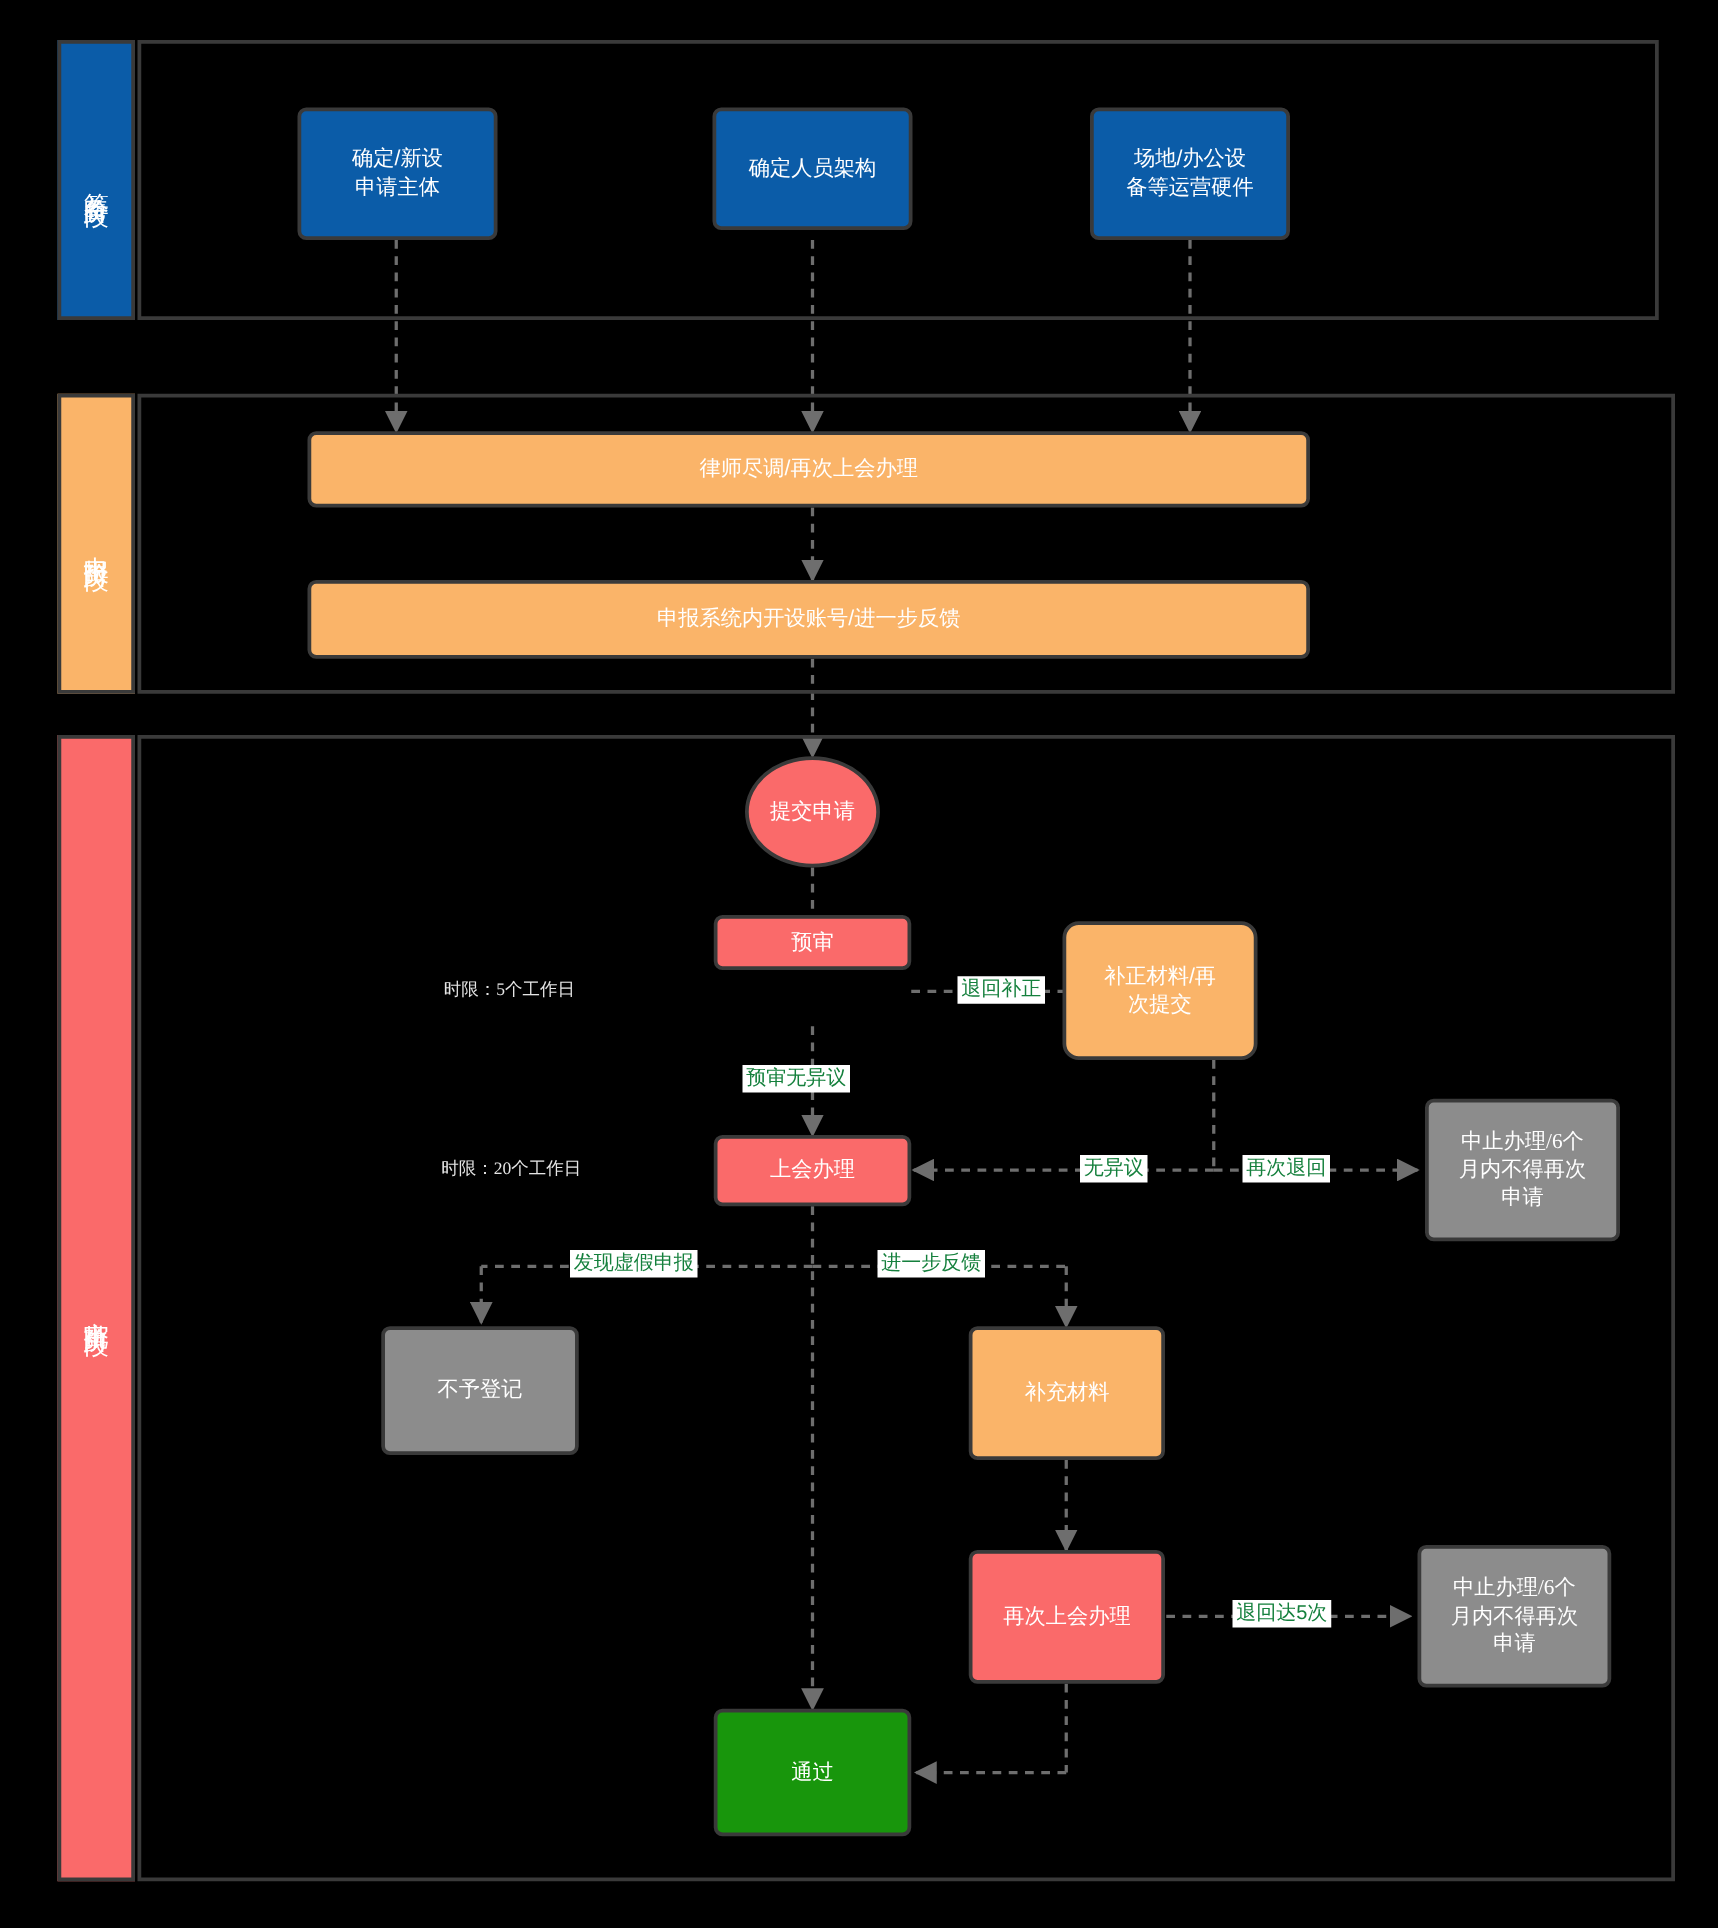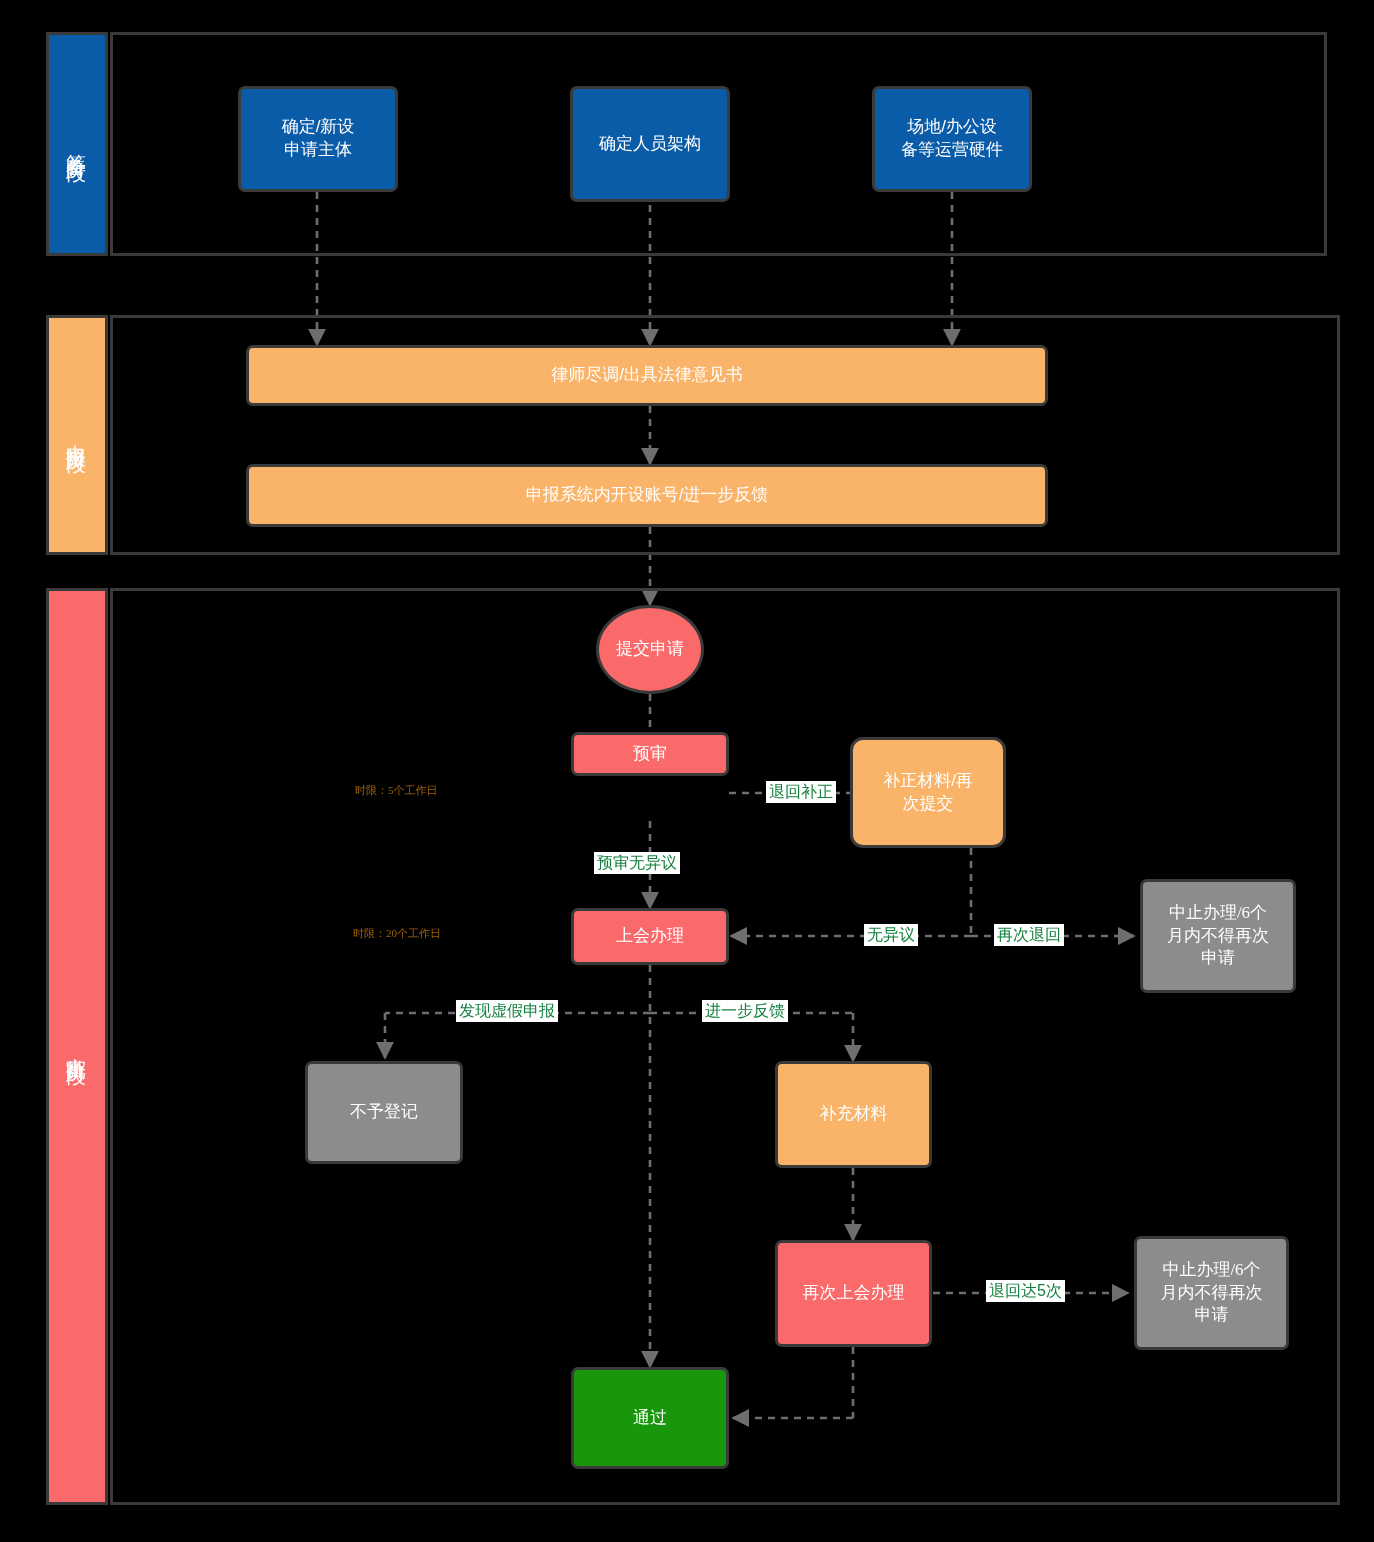--- a/index.html
+++ b/index.html
@@ -36,21 +36,21 @@
   .node.green{background:#18960c;}
   .node.ellipse{border-radius:50%;}
 
   
   .elabel{
     position:absolute;background:#fff;color:#15803d;font-size:16px;
     padding:1px 3px;white-space:nowrap;line-height:1.25;
   }
   
   .annot{
-    position:absolute;color:#a16207;font-size:11px;white-space:nowrap;
+    position:absolute;color:#e5e5e5;font-size:14px;white-space:nowrap;
     font-family:"Liberation Serif","DejaVu Serif",serif;
   }
 </style>
 </head>
 <body>
 
 <div class="canvas">
 
   <svg class="wires" viewBox="0 0 1374 1542" xmlns="http://www.w3.org/2000/svg">
     <defs>
@@ -98,35 +98,35 @@
 
   <div class="stage-frame" style="left:110px;top:32px;width:1217px;height:224px;"></div>
   <div class="stage-band" style="left:46px;top:32px;width:62px;height:224px;background:#0b5ca8;">
     <span>筹备阶段</span>
   </div>
 
   <div class="node blue" style="left:238px;top:86px;width:160px;height:106px;">
     <span style="white-space:pre-line;">确定/新设
 申请主体</span>
   </div>
-  <div class="node blue" style="left:570px;top:86px;width:160px;height:116px;">
+  <div class="node blue" style="left:570px;top:86px;width:160px;height:98px;">
     <span style="white-space:pre-line;">确定人员架构</span>
   </div>
   <div class="node blue" style="left:872px;top:86px;width:160px;height:106px;">
     <span style="white-space:pre-line;">场地/办公设
 备等运营硬件</span>
   </div>
 
   <div class="stage-frame" style="left:110px;top:315px;width:1230px;height:240px;"></div>
   <div class="stage-band" style="left:46px;top:315px;width:62px;height:240px;background:#fab469;">
     <span>申报阶段</span>
   </div>
 
   <div class="node orange" style="left:246px;top:345px;width:802px;height:61px;">
-    <span>律师尽调/出具法律意见书</span>
+    <span>律师尽调/再次上会办理</span>
   </div>
   <div class="node orange" style="left:246px;top:464px;width:802px;height:63px;">
     <span>申报系统内开设账号/进一步反馈</span>
   </div>
 
   <div class="stage-frame" style="left:110px;top:588px;width:1230px;height:917px;"></div>
   <div class="stage-band" style="left:46px;top:588px;width:62px;height:917px;background:#fa6a6a;">
     <span>审批阶段</span>
   </div>
 

